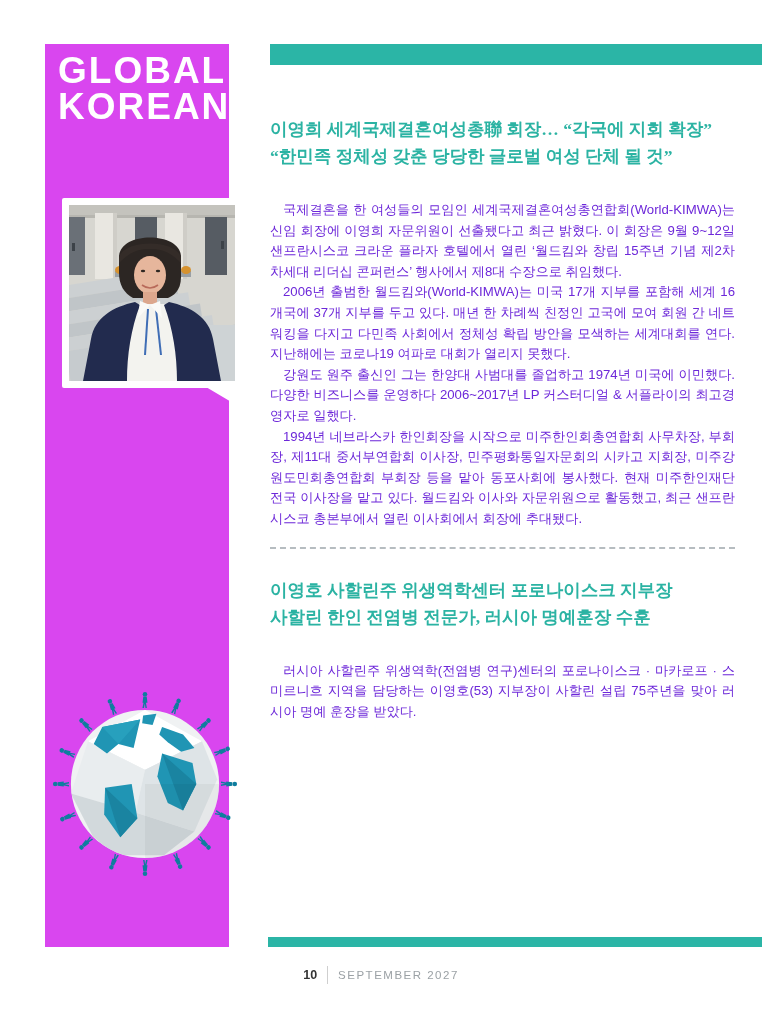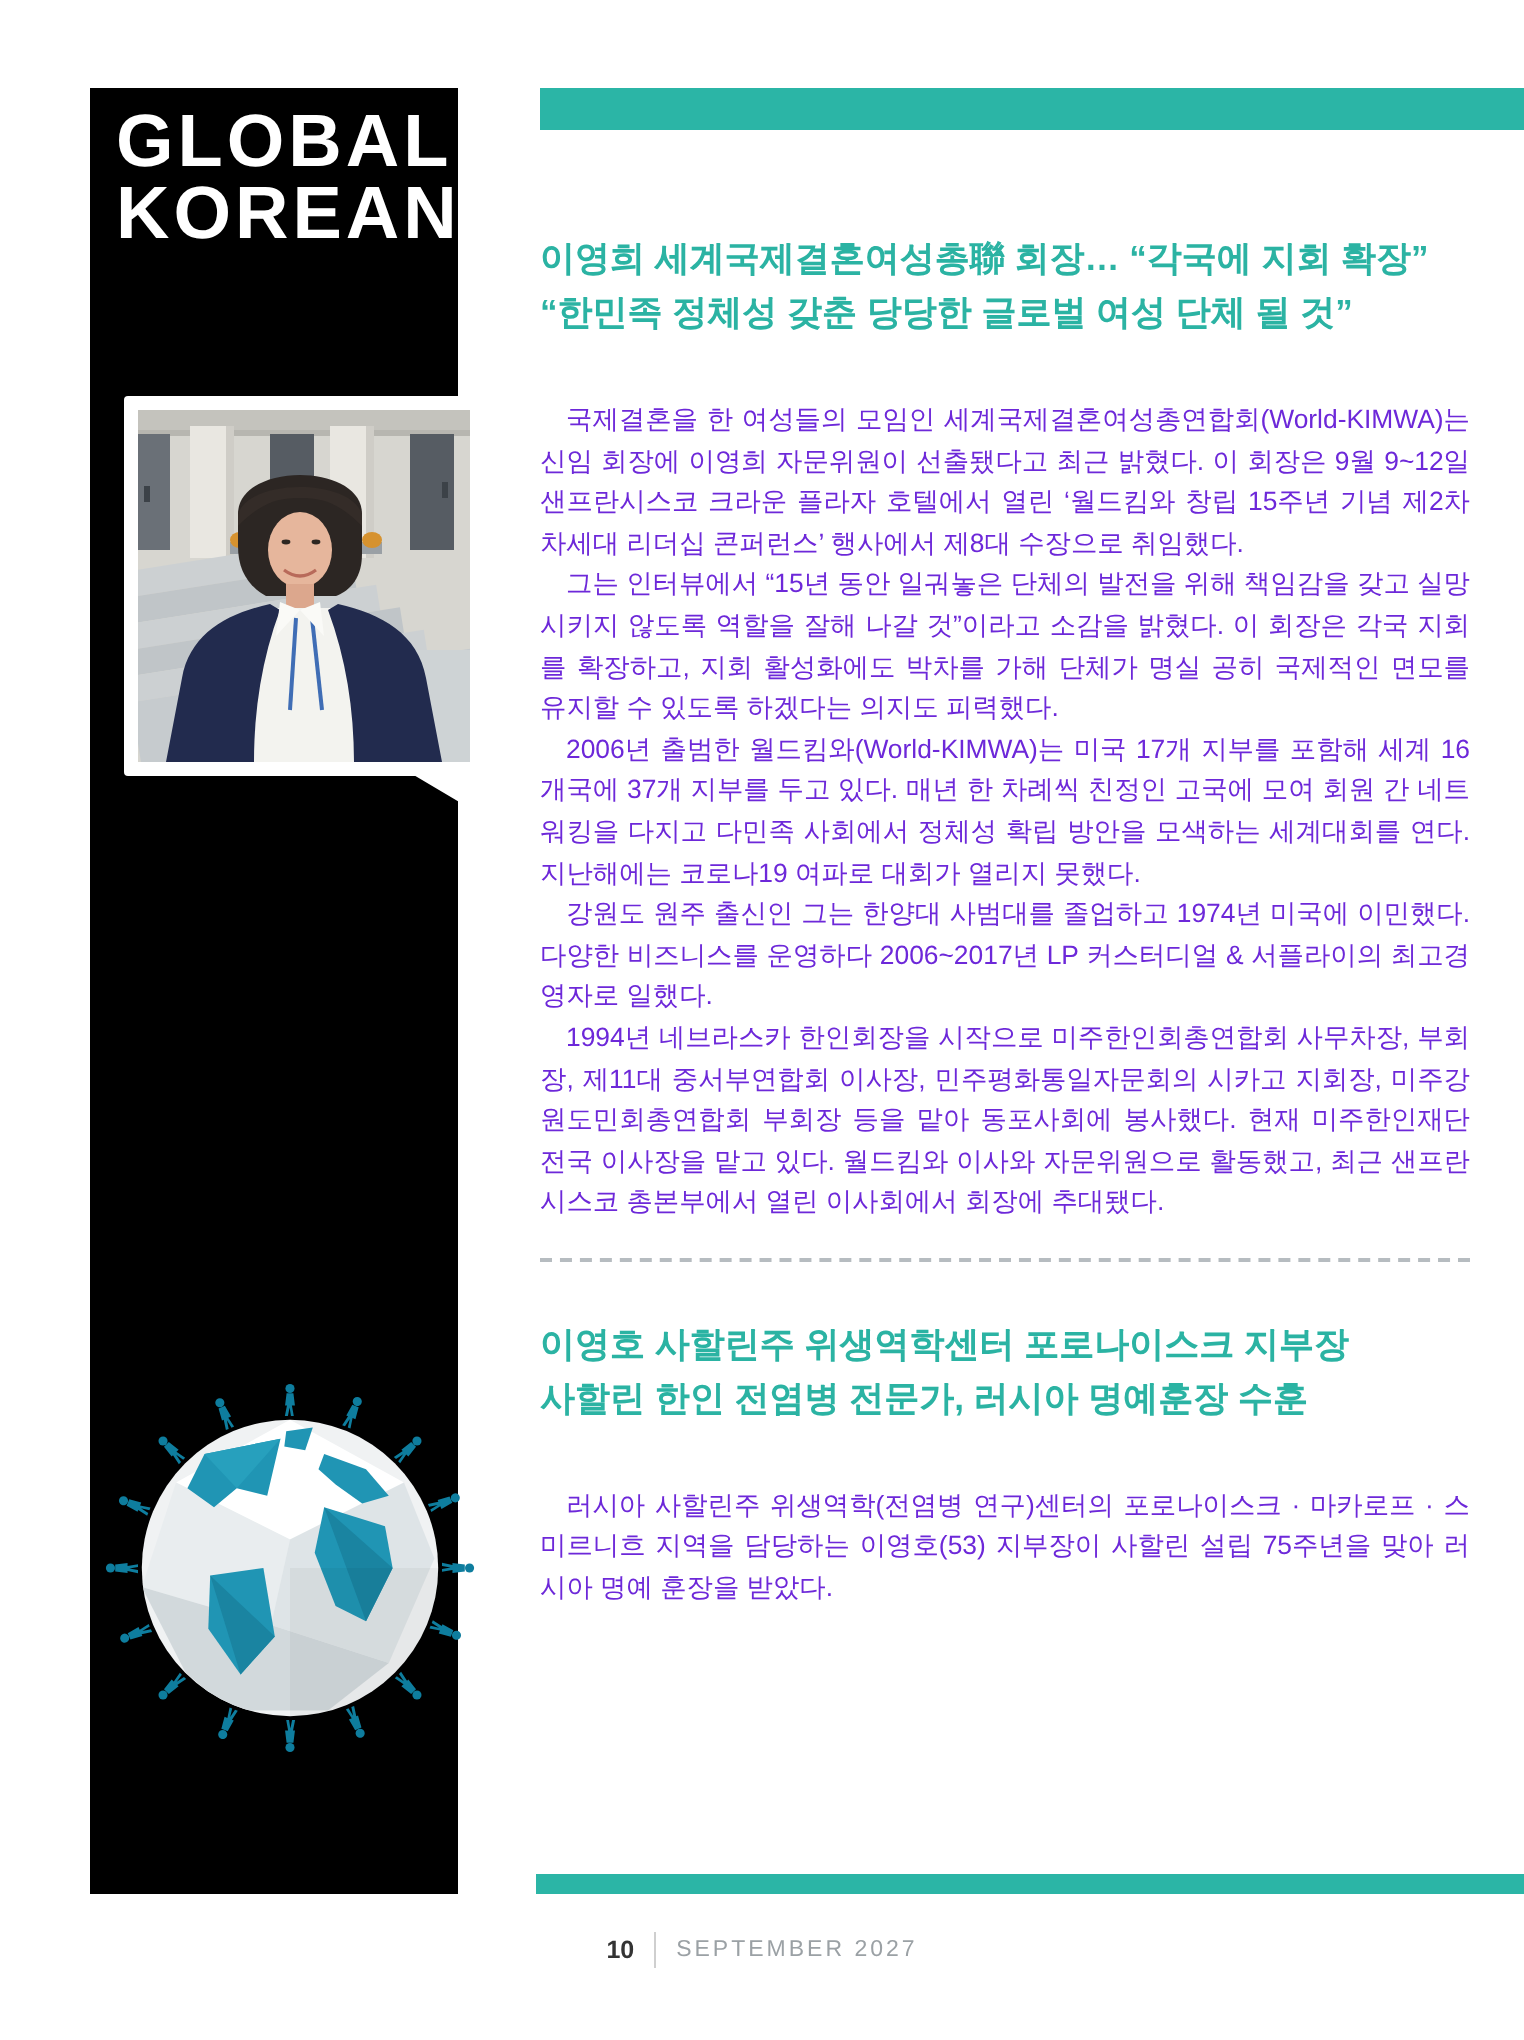--- a/index.html
+++ b/index.html
@@ -3,33 +3,33 @@
 <meta charset="utf-8">
 <style>
   html,body { margin:0; padding:0; background:#ffffff; }
   .page {
     position:relative; width:762px; height:1020px; background:#ffffff;
     font-family:"Liberation Sans", sans-serif; overflow:hidden;
   }
   .top-accent { position:absolute; left:270px; top:44px; width:492px; height:21px; background:#2bb5a6; }
   .bottom-accent { position:absolute; left:268px; top:937px; width:494px; height:10px; background:#2bb5a6; }
 
-  .sidebar { position:absolute; left:45px; top:44px; width:184px; height:903px; background:#000000; }
+  .sidebar { position:absolute; left:45px; top:44px; width:184px; height:903px; background:#d946ef; }
   .masthead { padding:9px 0 0 13px; color:#ffffff; font-weight:bold; font-size:37px; line-height:36px; letter-spacing:2px; }
 
   .photo-frame { position:absolute; left:17px; top:154px; width:166px; height:176px; background:#ffffff; padding:7px; border-radius:2px; }
   .photo-frame svg { display:block; }
   .photo-tail { position:absolute; right:9px; bottom:-15px; width:0; height:0;
     border-top:16px solid #ffffff; border-left:27px solid transparent; }
 
   .globe-wrap { position:absolute; left:5px; top:640px; width:190px; height:200px; }
 
   .main { position:absolute; left:270px; top:116px; width:465px; }
   .headline { color:#2bb3a3; font-weight:bold; font-size:17.5px; line-height:27px; margin:0 0 30px 0; }
-  .headline div { white-space:nowrap; }
+  .headline div { white-space:nowrap;font-family:Liberation Serif, serif; }
   .body p { margin:0; color:#6d28d9; font-size:13.2px; line-height:20.6px;
     text-align:justify; text-indent:13px; word-break:break-all; }
   .divider { border:none; border-top:2px dashed #b6bcc0; margin:17px 0 28px 0; height:0; }
 
   .footer { position:absolute; left:0; right:0; top:966px; display:flex; justify-content:center; align-items:center; gap:10px; }
   .page-num { font-weight:bold; color:#343434; font-size:12.5px; }
   .footer-sep { width:1px; height:18px; background:#cfcfcf; }
   .issue { color:#9ba1a5; font-size:11.5px; letter-spacing:1.5px; }
 </style>
 </head>
@@ -150,21 +150,20 @@
 
   <div class="main">
 
     <article>
       <h1 class="headline">
         <div>이영희 세계국제결혼여성총聯 회장… “각국에 지회 확장”</div>
         <div>“한민족 정체성 갖춘 당당한 글로벌 여성 단체 될 것”</div>
       </h1>
       <div class="body">
         <p>국제결혼을 한 여성들의 모임인 세계국제결혼여성총연합회(World-KIMWA)는 신임 회장에 이영희 자문위원이 선출됐다고 최근 밝혔다. 이 회장은 9월 9~12일 샌프란시스코 크라운 플라자 호텔에서 열린 ‘월드킴와 창립 15주년 기념 제2차 차세대 리더십 콘퍼런스’ 행사에서 제8대 수장으로 취임했다.</p>
-        <p>그는 인터뷰에서 “15년 동안 일궈놓은 단체의 발전을 위해 책임감을 갖고 실망시키지 않도록 역할을 잘해 나갈 것”이라고 소감을 밝혔다. 이 회장은 각국 지회를 확장하고, 지회 활성화에도 박차를 가해 단체가 명실 공히 국제적인 면모를 유지할 수 있도록 하겠다는 의지도 피력했다.</p>
         <p>2006년 출범한 월드킴와(World-KIMWA)는 미국 17개 지부를 포함해 세계 16개국에 37개 지부를 두고 있다. 매년 한 차례씩 친정인 고국에 모여 회원 간 네트워킹을 다지고 다민족 사회에서 정체성 확립 방안을 모색하는 세계대회를 연다. 지난해에는 코로나19 여파로 대회가 열리지 못했다.</p>
         <p>강원도 원주 출신인 그는 한양대 사범대를 졸업하고 1974년 미국에 이민했다. 다양한 비즈니스를 운영하다 2006~2017년 LP 커스터디얼 &amp; 서플라이의 최고경영자로 일했다.</p>
         <p>1994년 네브라스카 한인회장을 시작으로 미주한인회총연합회 사무차장, 부회장, 제11대 중서부연합회 이사장, 민주평화통일자문회의 시카고 지회장, 미주강원도민회총연합회 부회장 등을 맡아 동포사회에 봉사했다. 현재 미주한인재단 전국 이사장을 맡고 있다. 월드킴와 이사와 자문위원으로 활동했고, 최근 샌프란시스코 총본부에서 열린 이사회에서 회장에 추대됐다.</p>
       </div>
     </article>
 
     <hr class="divider">
 
     <article>
       <h1 class="headline">

